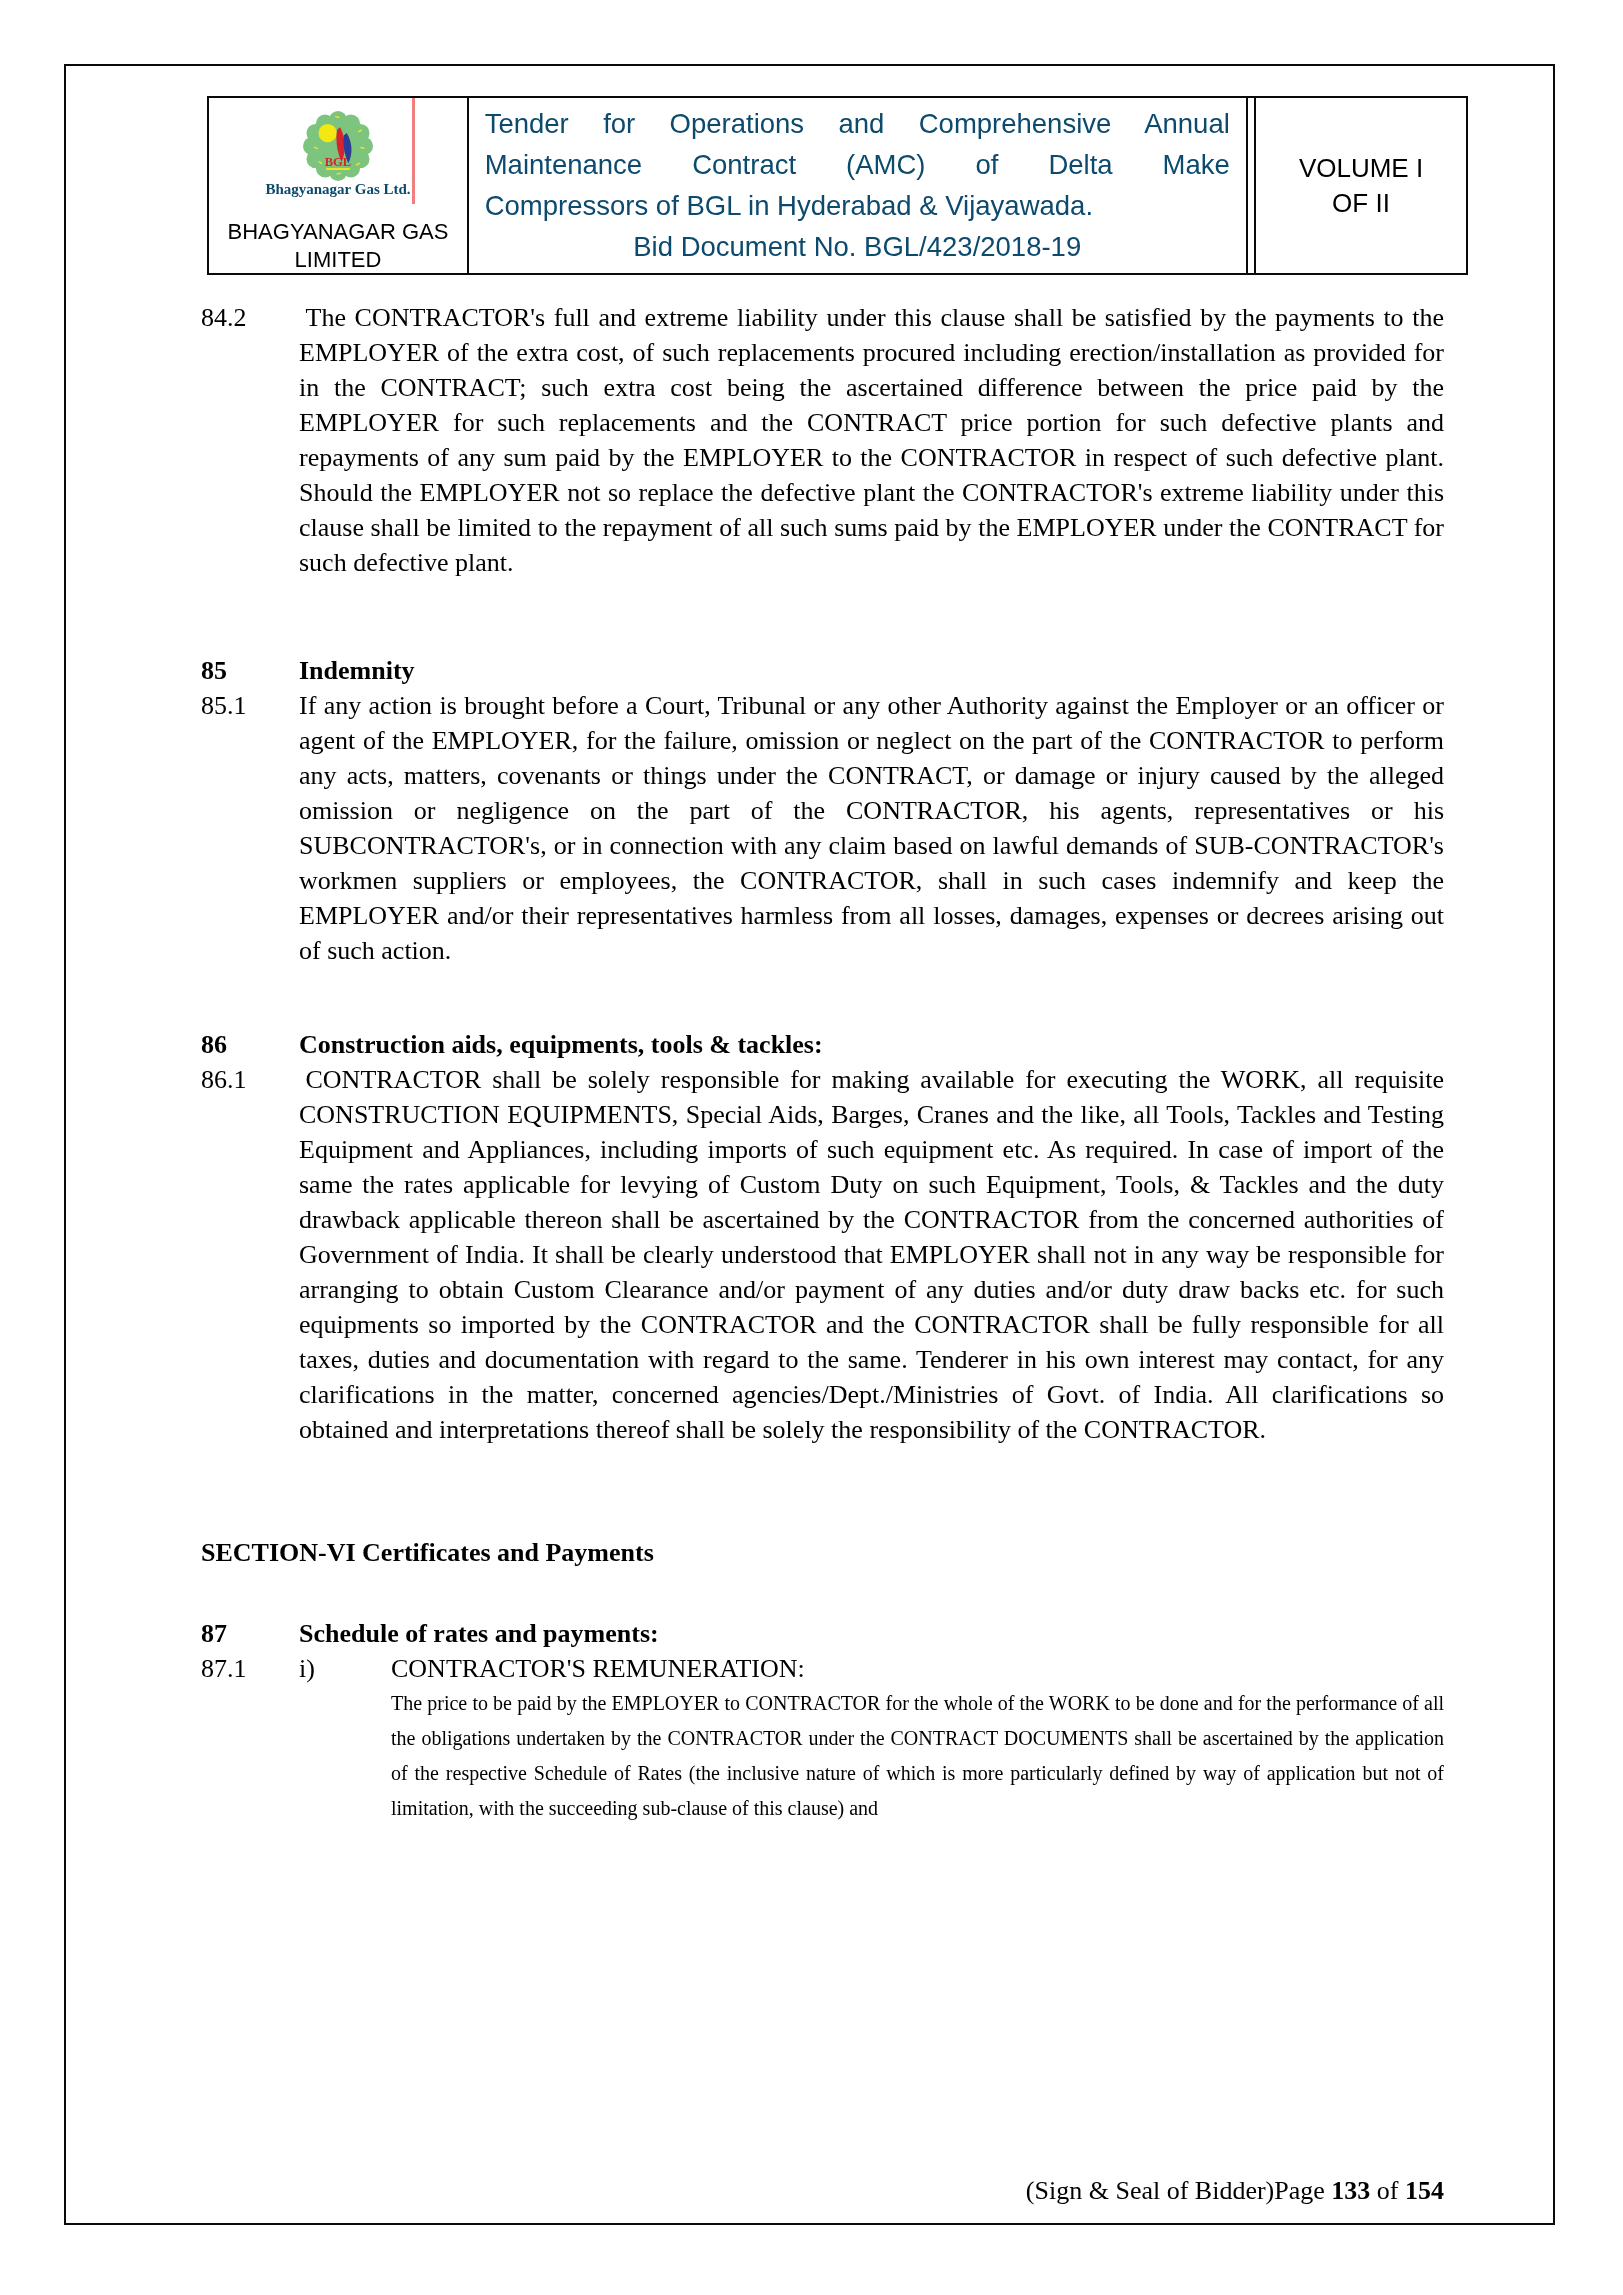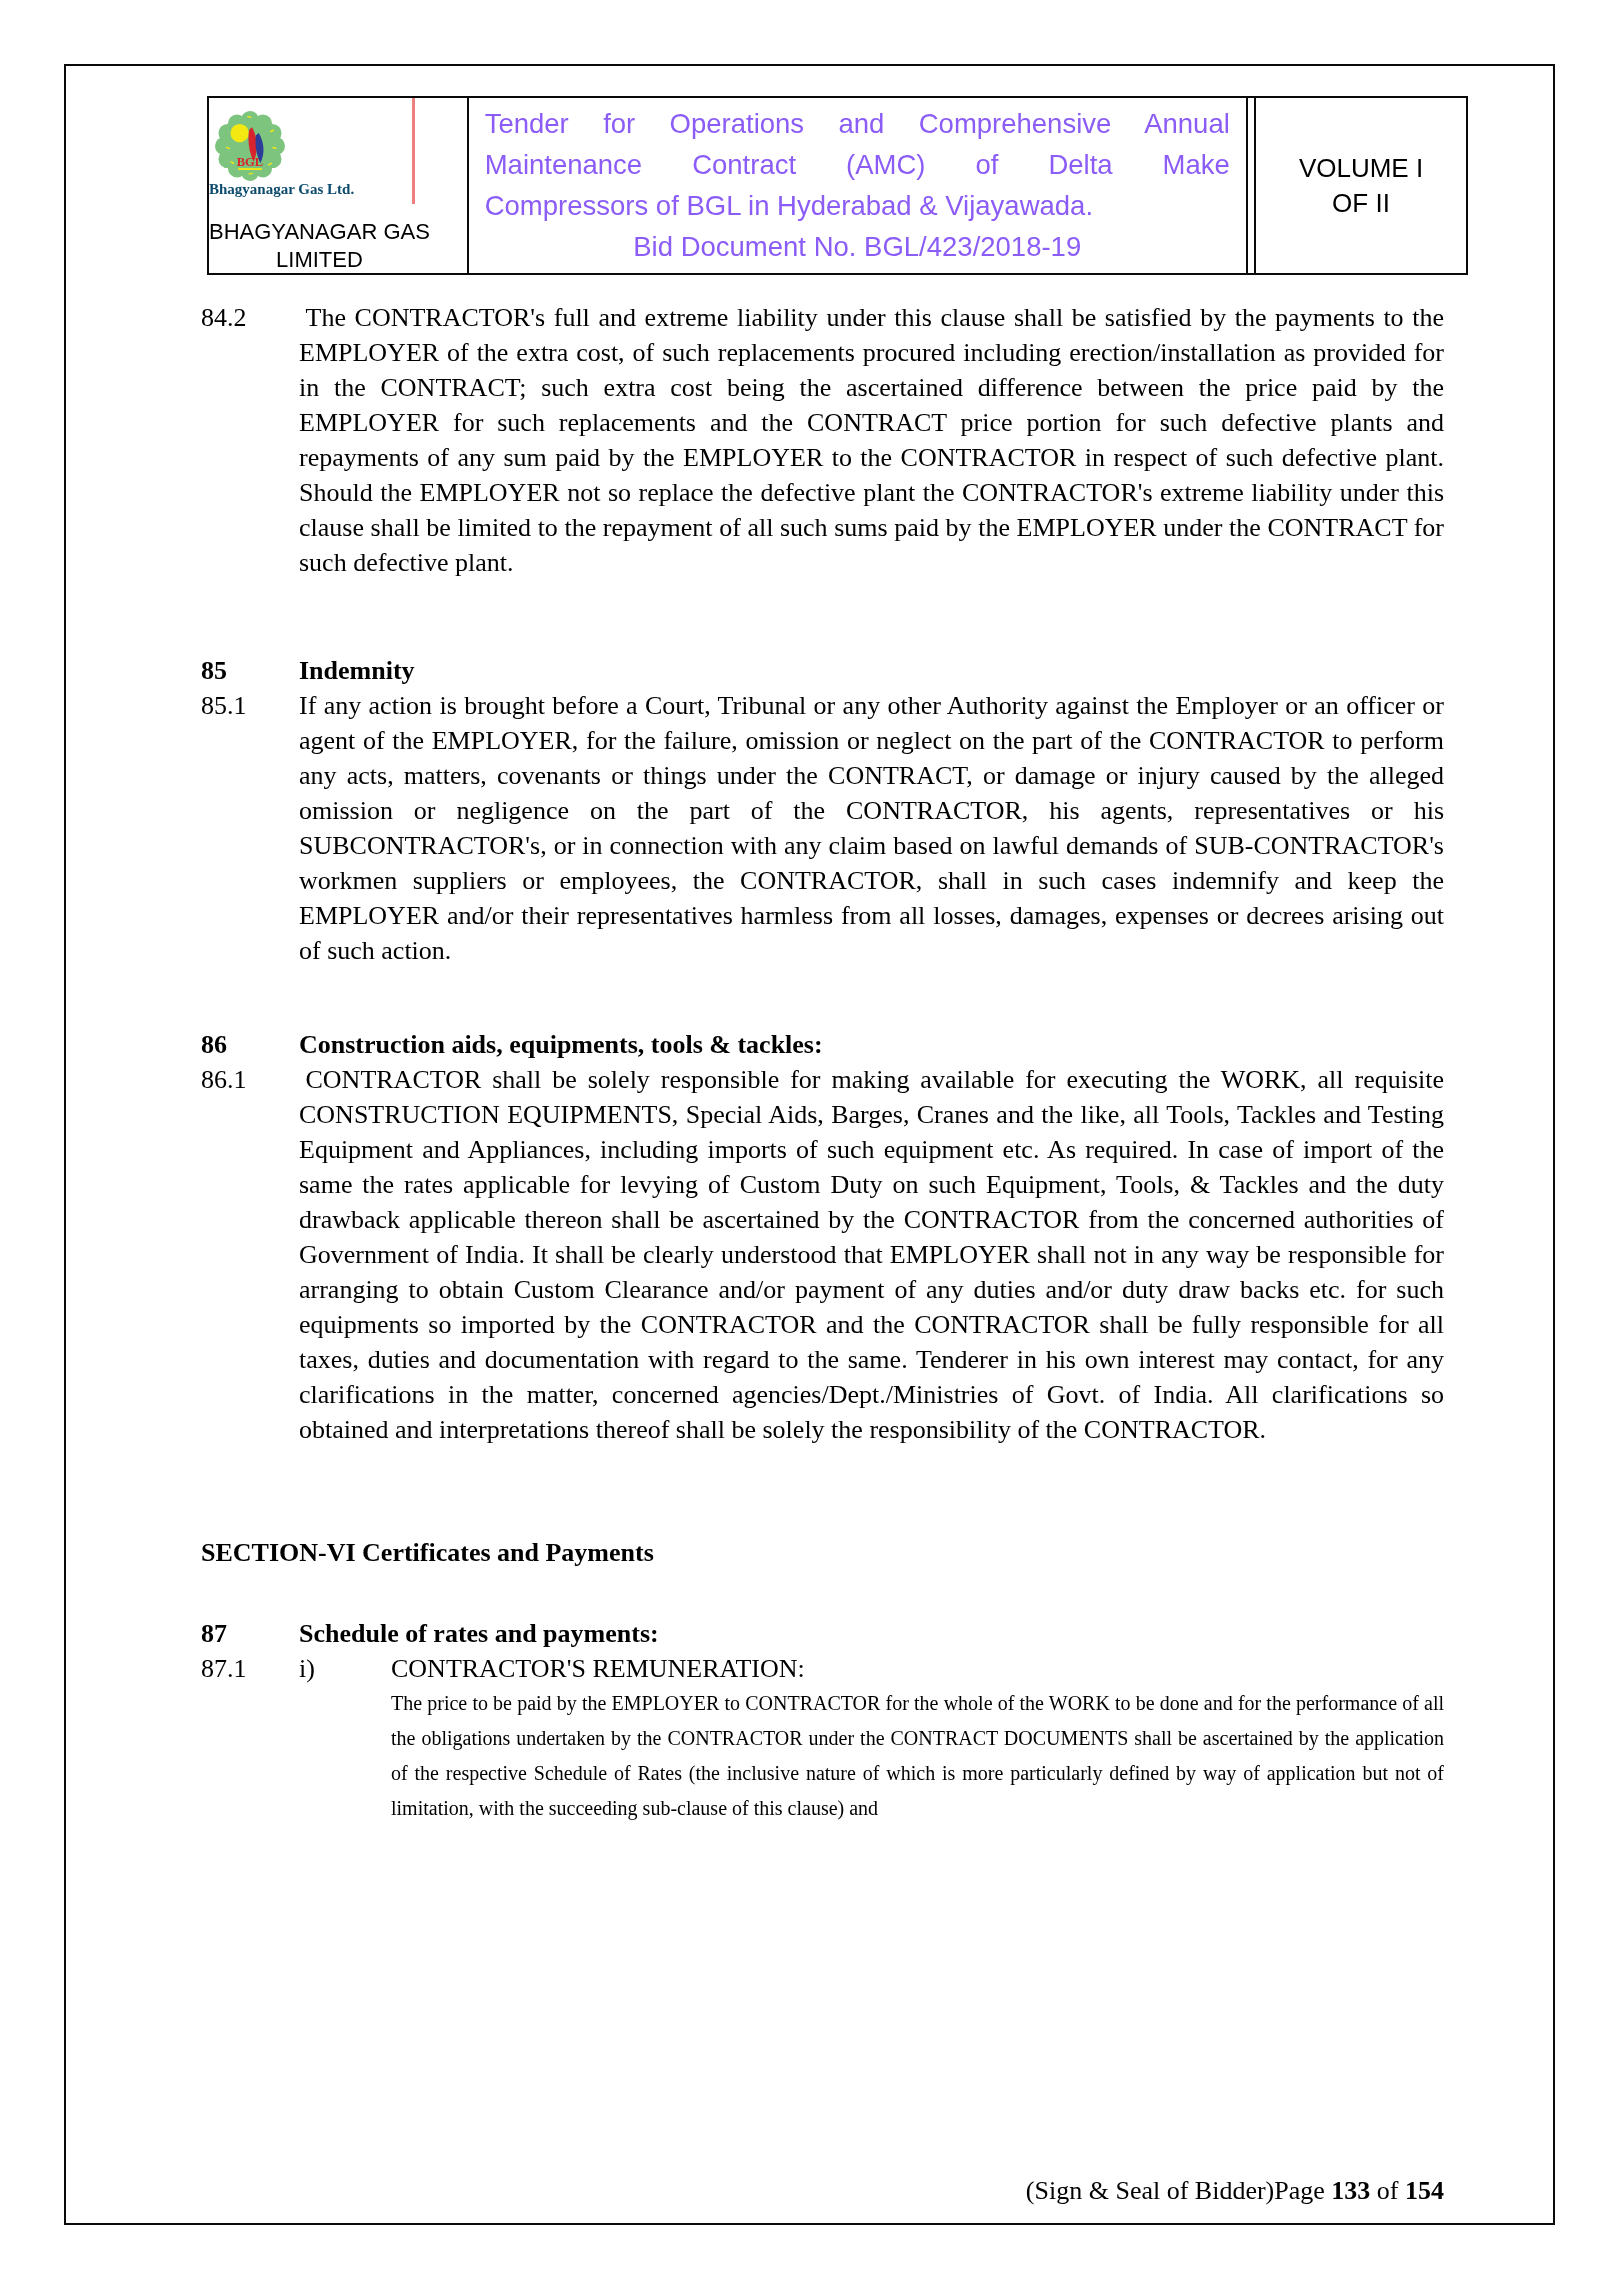--- a/index.html
+++ b/index.html
@@ -12,36 +12,36 @@
     position:absolute; left:64px; top:64px; width:1491px; height:2161px;
     border:2.6px solid #0a0a0a; box-sizing:border-box;
   }
   
   .header-table {
     position:absolute; left:141px; top:30px; width:1261px; height:179px;
     display:flex; border:2.6px solid #0a0a0a; box-sizing:border-box; background:#fff;
   }
   .logo-cell {
     width:260px; flex:none; border-right:2.6px solid #0a0a0a; box-sizing:border-box;
-    position:relative; display:flex; flex-direction:column; align-items:flex-start;
+    position:relative; display:flex; flex-direction:column; align-items:center;
     padding-top:13px;
   }
   .red-fold-line { position:absolute; top:0px; left:203px; width:2.6px; height:106px; }
   .logo-caption {
     font-family:"Liberation Serif", serif; font-weight:bold;
     font-size:15px; line-height:17px; margin-top:0px;
   }
   .company-name {
     font-family:"Liberation Sans", sans-serif; font-size:22px; line-height:27.5px;
     text-align:center; margin-top:20px; color:#000;
   }
   .title-cell {
     flex:1; border-right:2.6px solid #0a0a0a; box-sizing:border-box;
     font-family:"Liberation Sans", sans-serif; font-size:27.5px; line-height:41px;
-    padding:5.2px 15.7px 2.6px 15.7px; color:#8b5cf6;
+    padding:5.2px 15.7px 2.6px 15.7px; color:#0c4a6e;
   }
   .t-justify { text-align:justify; text-align-last:justify; }
   .t-left   { text-align:left; }
   .t-center { text-align:center; }
   .volume-cell {
     width:212px; flex:none; margin-left:6.5px; border-left:2.6px solid #0a0a0a;
     box-sizing:border-box; display:flex; flex-direction:column;
     justify-content:center; align-items:center;
     font-family:"Liberation Sans", sans-serif; font-size:26px; line-height:35px;
   }

